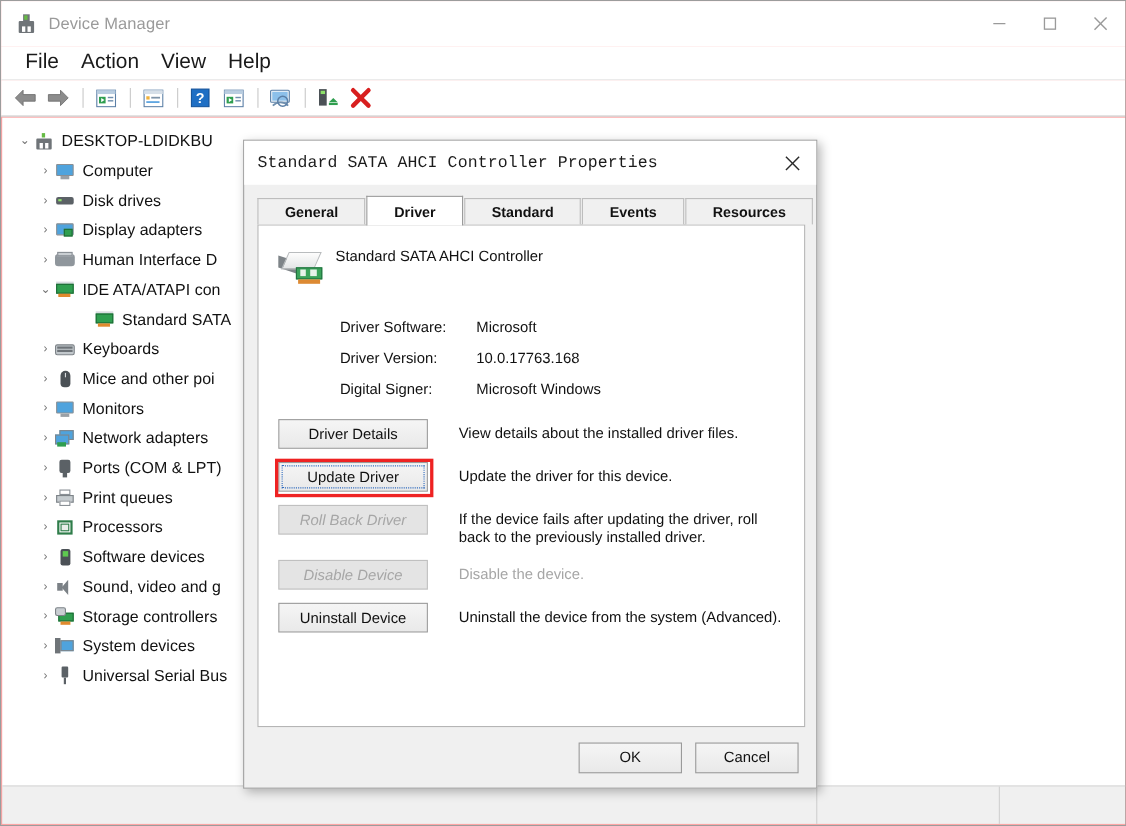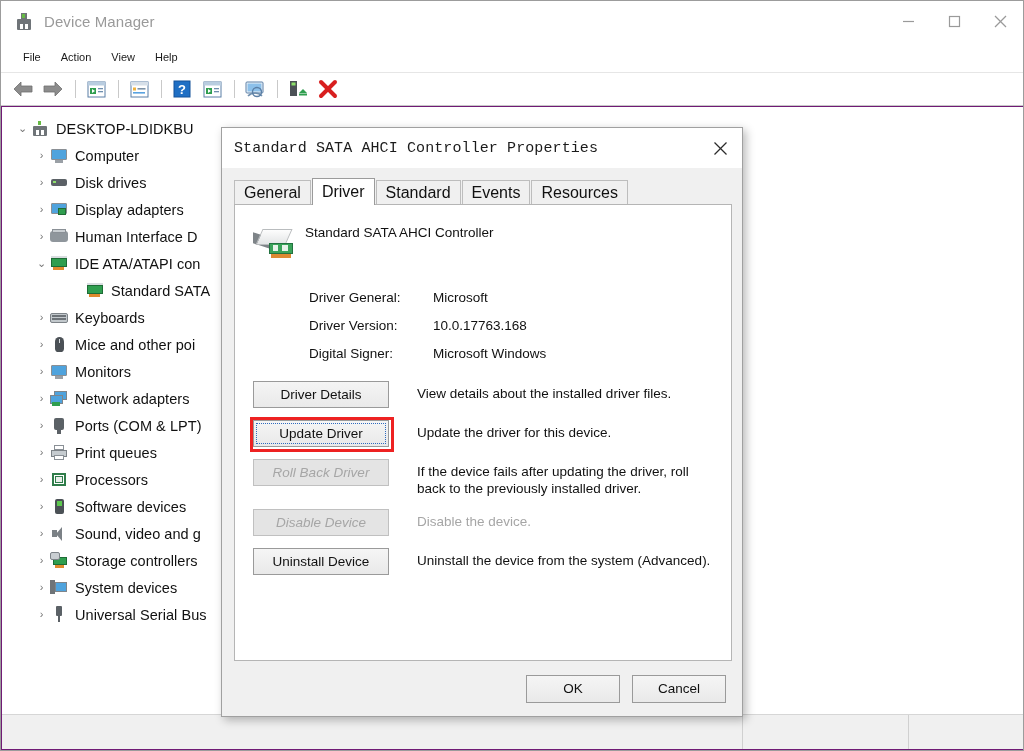--- a/index.html
+++ b/index.html
@@ -9,21 +9,21 @@
     overflow: hidden;
     background: #ffffff;
     font-family: "Liberation Sans", sans-serif;
     -webkit-font-smoothing: antialiased;
   }
 
   #app {
     position: relative;
     width: 1024px;
     height: 751px;
-    background: #701a75;
+    background: #fca5a5;
     border: 1px solid #9c9c9c;
     overflow: hidden;
   }
 
   
   .titlebar {
     position: absolute;
     left: 0; top: 0;
     width: 1022px; height: 41px;
     background: #ffffff;
@@ -85,21 +85,21 @@
     position: absolute;
     left: 0; top: 41px;
     width: 1022px; height: 31px;
     background: #ffffff;
     display: flex;
     align-items: center;
     padding-left: 12px;
     border-bottom: 1px solid #e6e6e6;
   }
   .menu-item {
-    font-size: 11px;
+    font-size: 19px;
     color: #1a1a1a;
     padding: 3px 10px;
     cursor: default;
   }
 
   
   .toolbar {
     position: absolute;
     left: 0; top: 72px;
     width: 1022px; height: 33px;
@@ -269,30 +269,31 @@
   .tabstrip {
     position: relative;
     height: 26px;
     margin: 10px 0 0 12px;
     display: flex;
     align-items: flex-end;
     z-index: 2;
   }
   .tab {
     height: 24px;
-    padding: 0 9px;
-    font-size: 16px;
+    padding: 0 24px;
+    font-size: 13px;
     color: #111;
     background: #f0f0f0;
     border: 1px solid #bdbdbd;
     border-bottom: none;
     display: flex;
     align-items: center;
     margin-right: 1px;
     cursor: default;
+    font-weight: bold;
   }
   .tab.sel {
     background: #ffffff;
     height: 27px;
     border-color: #9b9b9b;
     position: relative;
     z-index: 3;
     margin-bottom: -1px;
   }
 
@@ -760,21 +761,21 @@
           <div class="card"></div>
             <div class="chip1"></div>
             <div class="chip2"></div>
             <div class="pins"></div>
         </div>
         <div class="dev-name">Standard SATA AHCI Controller</div>
       </div>
 
       <div class="info">
         <div class="row">
-          <div class="k">Driver General:</div>
+          <div class="k">Driver Software:</div>
           <div class="v">Microsoft</div>
         </div>
         <div class="row">
           <div class="k">Driver Version:</div>
           <div class="v">10.0.17763.168</div>
         </div>
         <div class="row">
           <div class="k">Digital Signer:</div>
           <div class="v">Microsoft Windows</div>
         </div>

